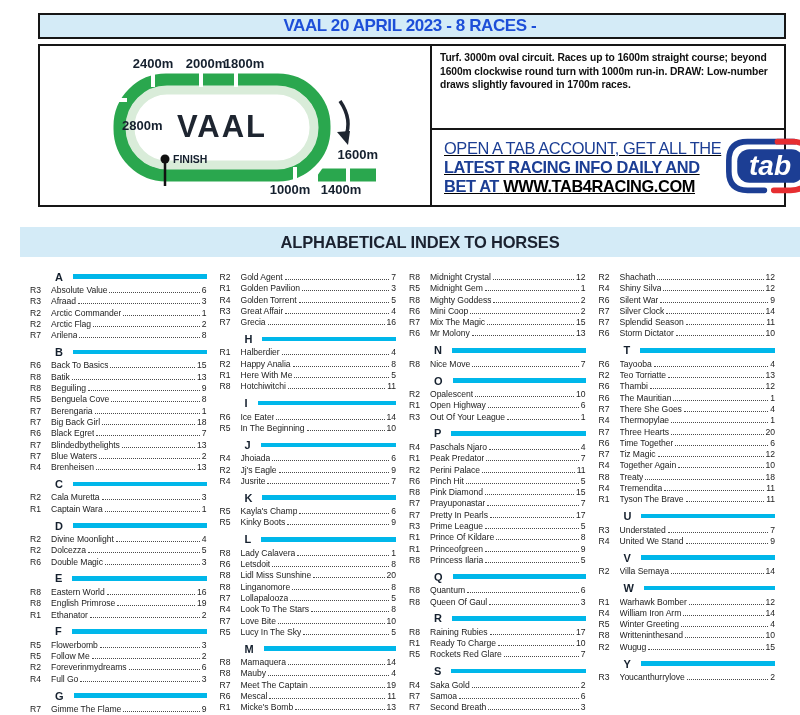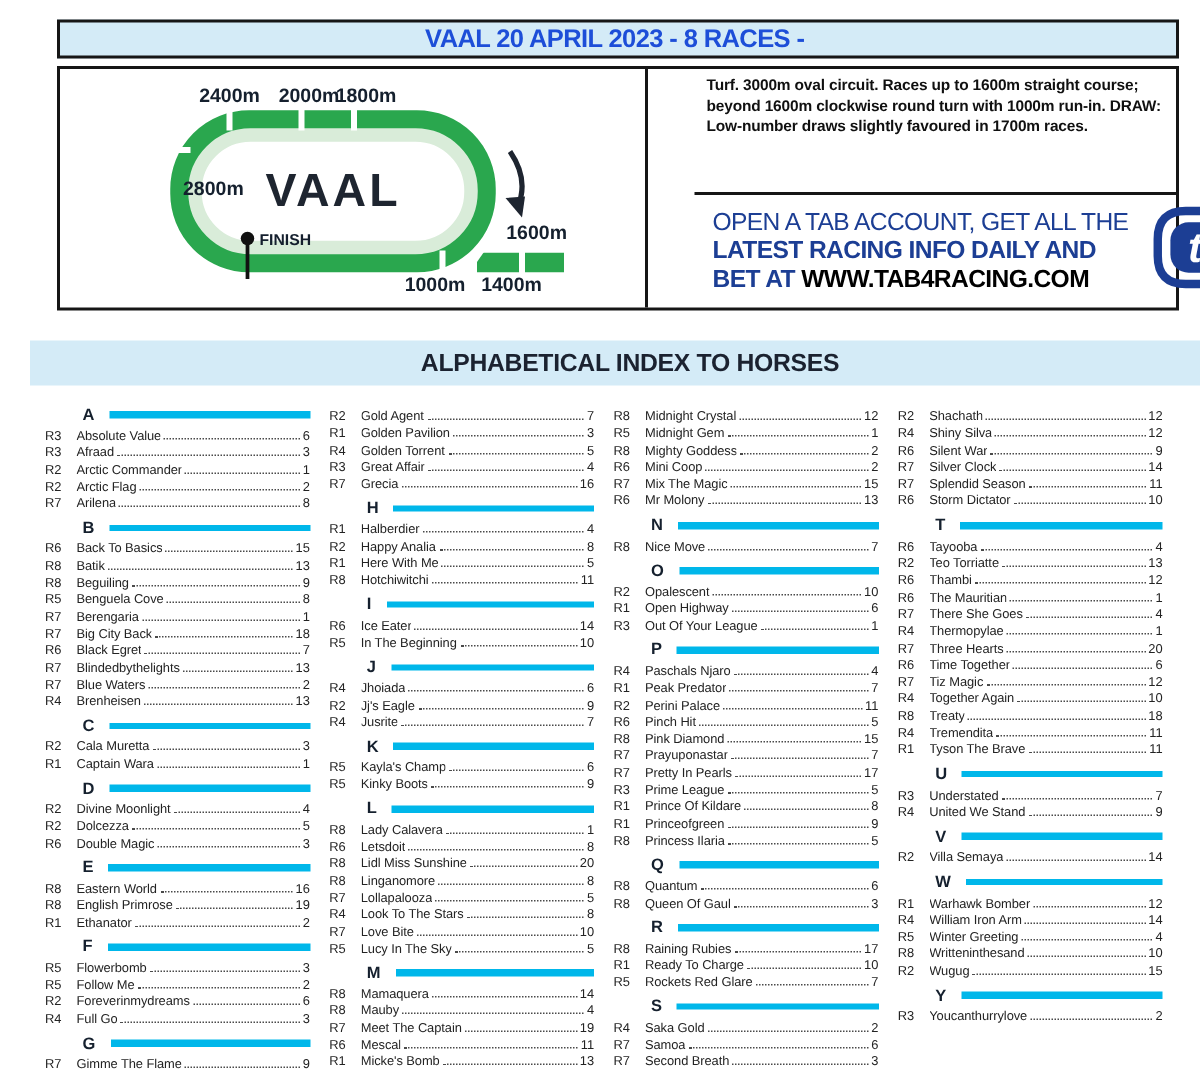--- a/index.html
+++ b/index.html
@@ -4,24 +4,24 @@
 <style>
   html,body{margin:0;padding:0;background:#fff;}
   body{width:800px;height:715px;position:relative;font-family:"Liberation Sans",sans-serif;overflow:hidden;}
   .header-bar{position:absolute;left:38px;top:13px;width:748px;height:26px;background:#d4ebf7;
     border:2px solid #161616;box-sizing:border-box;display:flex;align-items:center;justify-content:center;
     font-weight:bold;font-size:17px;color:#1d4ed8;letter-spacing:-0.4px;white-space:pre;}
   .header-bar .race-part{font-style:italic;}
   .info-panel{position:absolute;left:38px;top:44px;width:748px;height:163px;border:2px solid #161616;
     box-sizing:border-box;display:flex;}
   .track-cell{width:352px;position:relative;flex:none;padding-left:38px;}
-  .right-col{flex:1;border-left:2px solid #161616;display:flex;flex-direction:column;min-width:0;padding-left:31px;}
+  .right-col{flex:1;border-left:2px solid #161616;display:flex;flex-direction:column;min-width:0;}
   .course-box{height:84px;box-sizing:border-box;border-bottom:2px solid #161616;padding:5px 8px;
     font-size:10.3px;font-weight:bold;line-height:1.32;color:#101010;letter-spacing:-0.1px;}
-  .ad-box{flex:1;display:flex;align-items:center;padding:2px 8px 2px 12px;gap:14px;}
+  .ad-box{flex:1;display:flex;align-items:center;padding:2px 8px 2px 12px;gap:2px;text-decoration:underline;}
   .ad-text{flex:1;color:#1c3e94;font-size:16.4px;line-height:1.15;letter-spacing:-0.4px;white-space:nowrap;}
   .ad-l2,.ad-l3{font-weight:bold;}
   .ad-url{color:#000000;}
   .logo{flex:none;}
   .index-title{position:absolute;left:20px;top:227px;width:800px;height:30px;background:#d4ebf7;
     display:flex;align-items:center;justify-content:center;font-weight:bold;font-size:16.5px;
     color:#1b2230;letter-spacing:-0.2px;}
   .index-wrap{position:absolute;left:30px;top:266px;width:745px;display:flex;gap:13px;}
   .col{flex:1;min-width:0;}
   .letter-row{display:flex;align-items:center;height:13px;margin:4px 0 2px 0;}
@@ -160,21 +160,21 @@
         <span class="pg">8</span>
       </div>
       <div class="entry">
         <span class="race">R7</span>
         <span class="nm">Berengaria</span>
         <span class="leader"></span>
         <span class="pg">1</span>
       </div>
       <div class="entry">
         <span class="race">R7</span>
-        <span class="nm">Big City Back</span>
+        <span class="nm">Big Back Girl</span>
         <span class="leader"></span>
         <span class="pg">18</span>
       </div>
       <div class="entry">
         <span class="race">R6</span>
         <span class="nm">Black Egret</span>
         <span class="leader"></span>
         <span class="pg">7</span>
       </div>
       <div class="entry">

